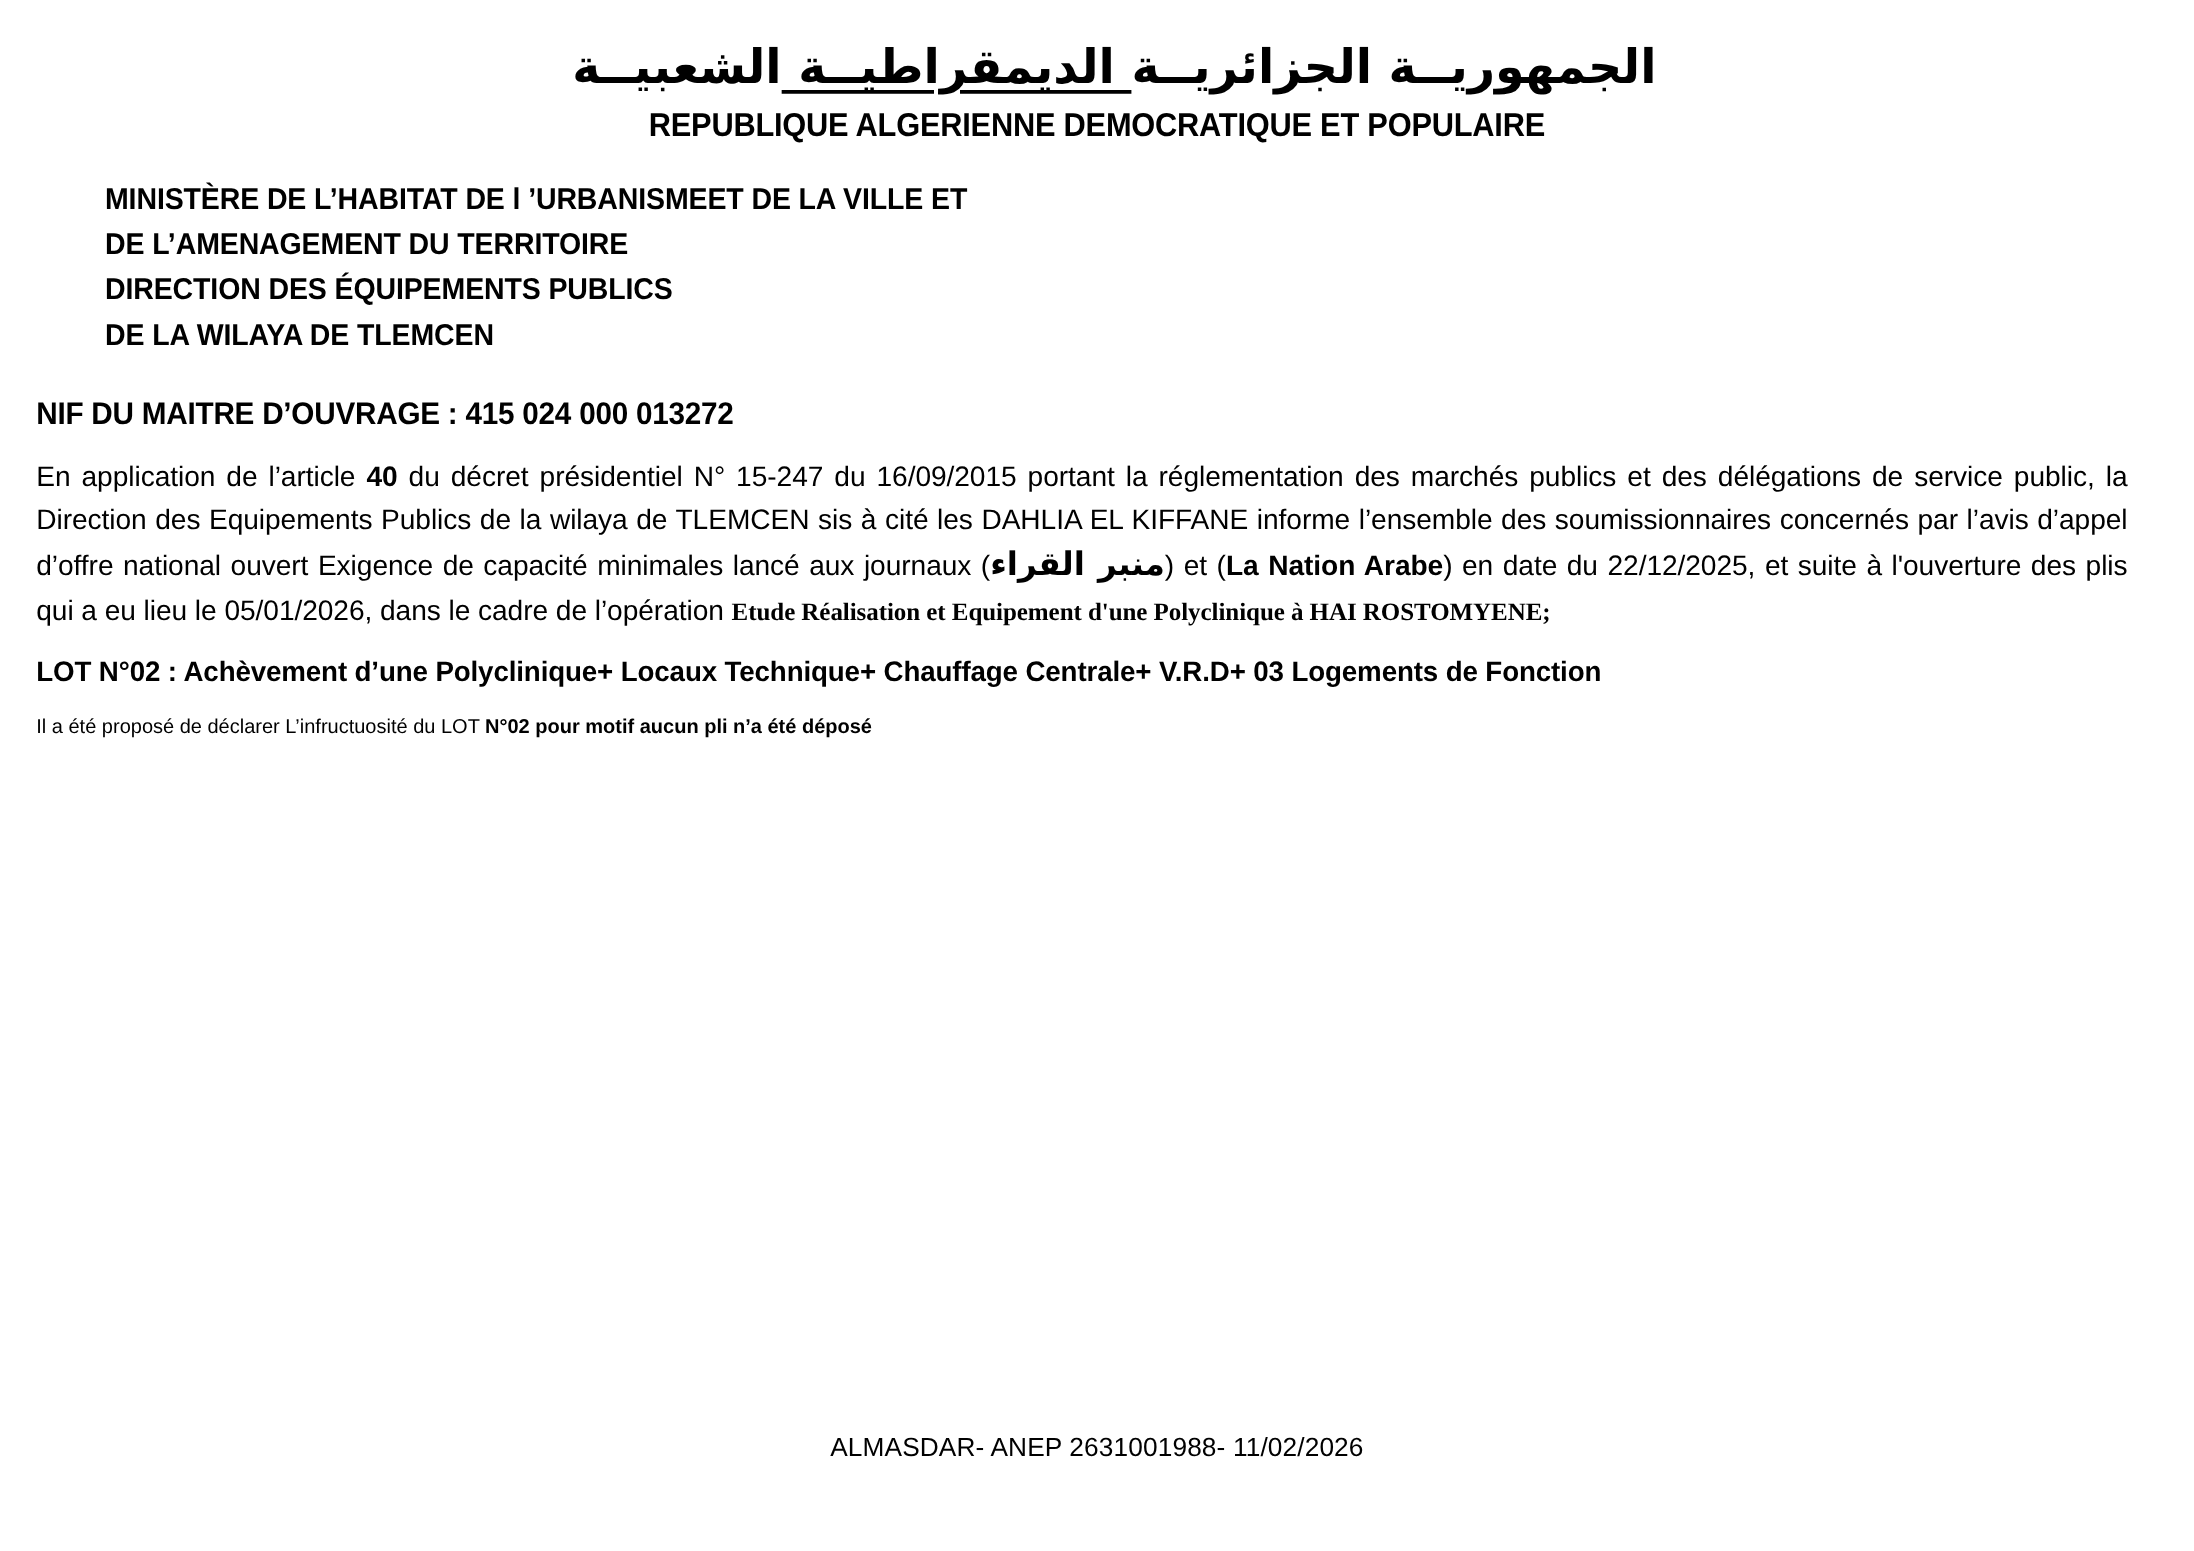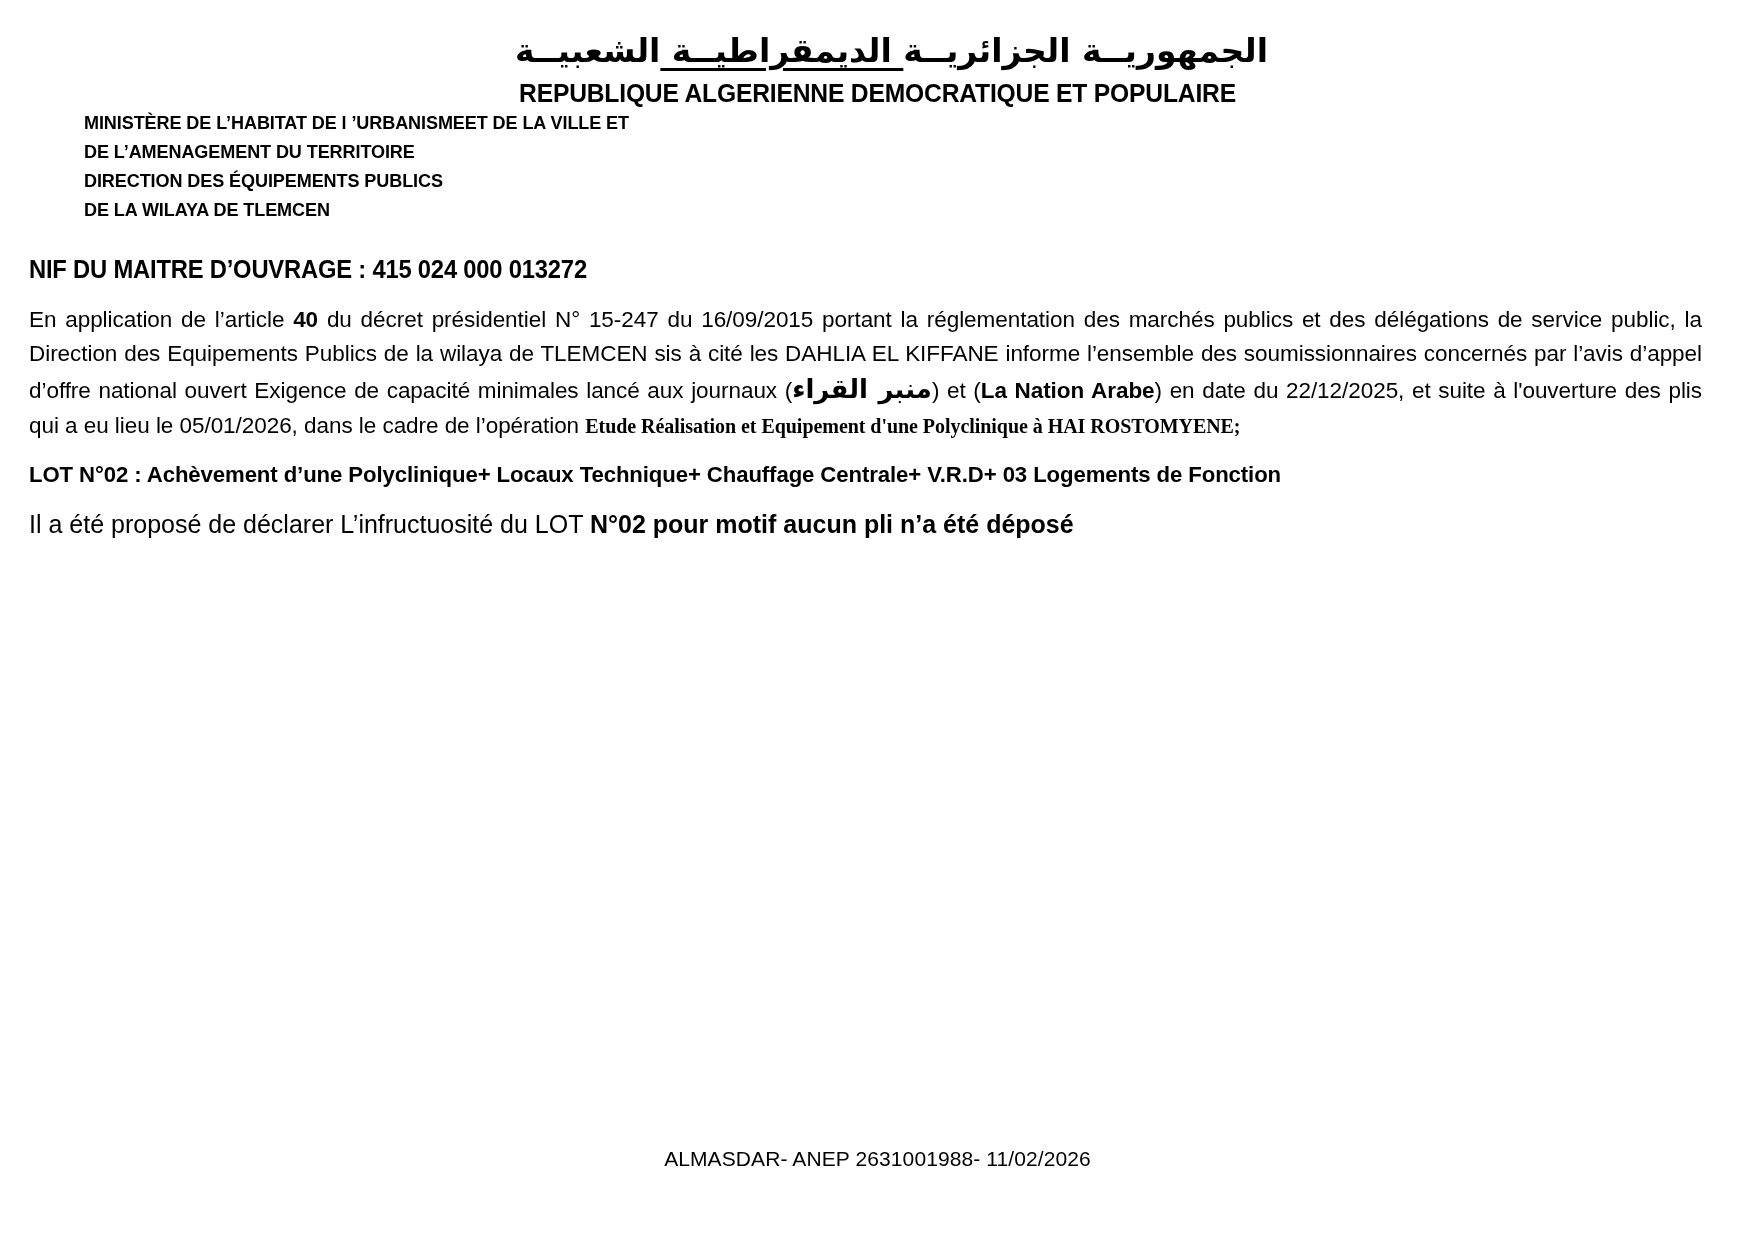--- a/index.html
+++ b/index.html
@@ -27,21 +27,21 @@
 
   
   .header-block {
     text-align: center;
     padding-top: 30px;
   }
   .arabic-title {
     font-family: "DejaVu Sans", sans-serif;
     direction: rtl;
     font-weight: bold;
-    font-size: 33px;
+    font-size: 38px;
     line-height: 1.25;
     letter-spacing: 0px;
     margin: 0 auto;
     display: block;
     padding-left: 28px;
   }
   .arabic-title .underline-seg {
     text-decoration: underline;
     text-decoration-thickness: 3px;
     text-underline-offset: 6px;
@@ -51,23 +51,24 @@
     font-weight: bold;
     font-size: 26.5px;
     letter-spacing: -0.2px;
     margin-top: 7px;
     transform: scaleX(0.93);
     transform-origin: center;
   }
 
   
   .ministry {
+    margin-top: 26px;
     margin-left: 84px;
     font-weight: bold;
-    font-size: 19px;
+    font-size: 24px;
     line-height: 1.52;
     letter-spacing: -0.1px;
   }
   .ministry div { transform: scaleX(0.95); transform-origin: left center; }
 
   
   .avis-title-wrap {
     text-align: center;
     margin-top: 38px;
   }
@@ -121,21 +122,21 @@
   }
   .lot-line {
     font-weight: bold;
     font-size: 22.5px;
     letter-spacing: -0.1px;
     margin: 0 0 22px 0;
     transform: scaleX(0.985);
     transform-origin: left center;
   }
   .motif-line {
-    font-size: 25px;
+    font-size: 16px;
     margin: 0;
   }
 
   
   .footer {
     position: absolute;
     left: 0;
     right: 0;
     bottom: 70px;
     text-align: center;

